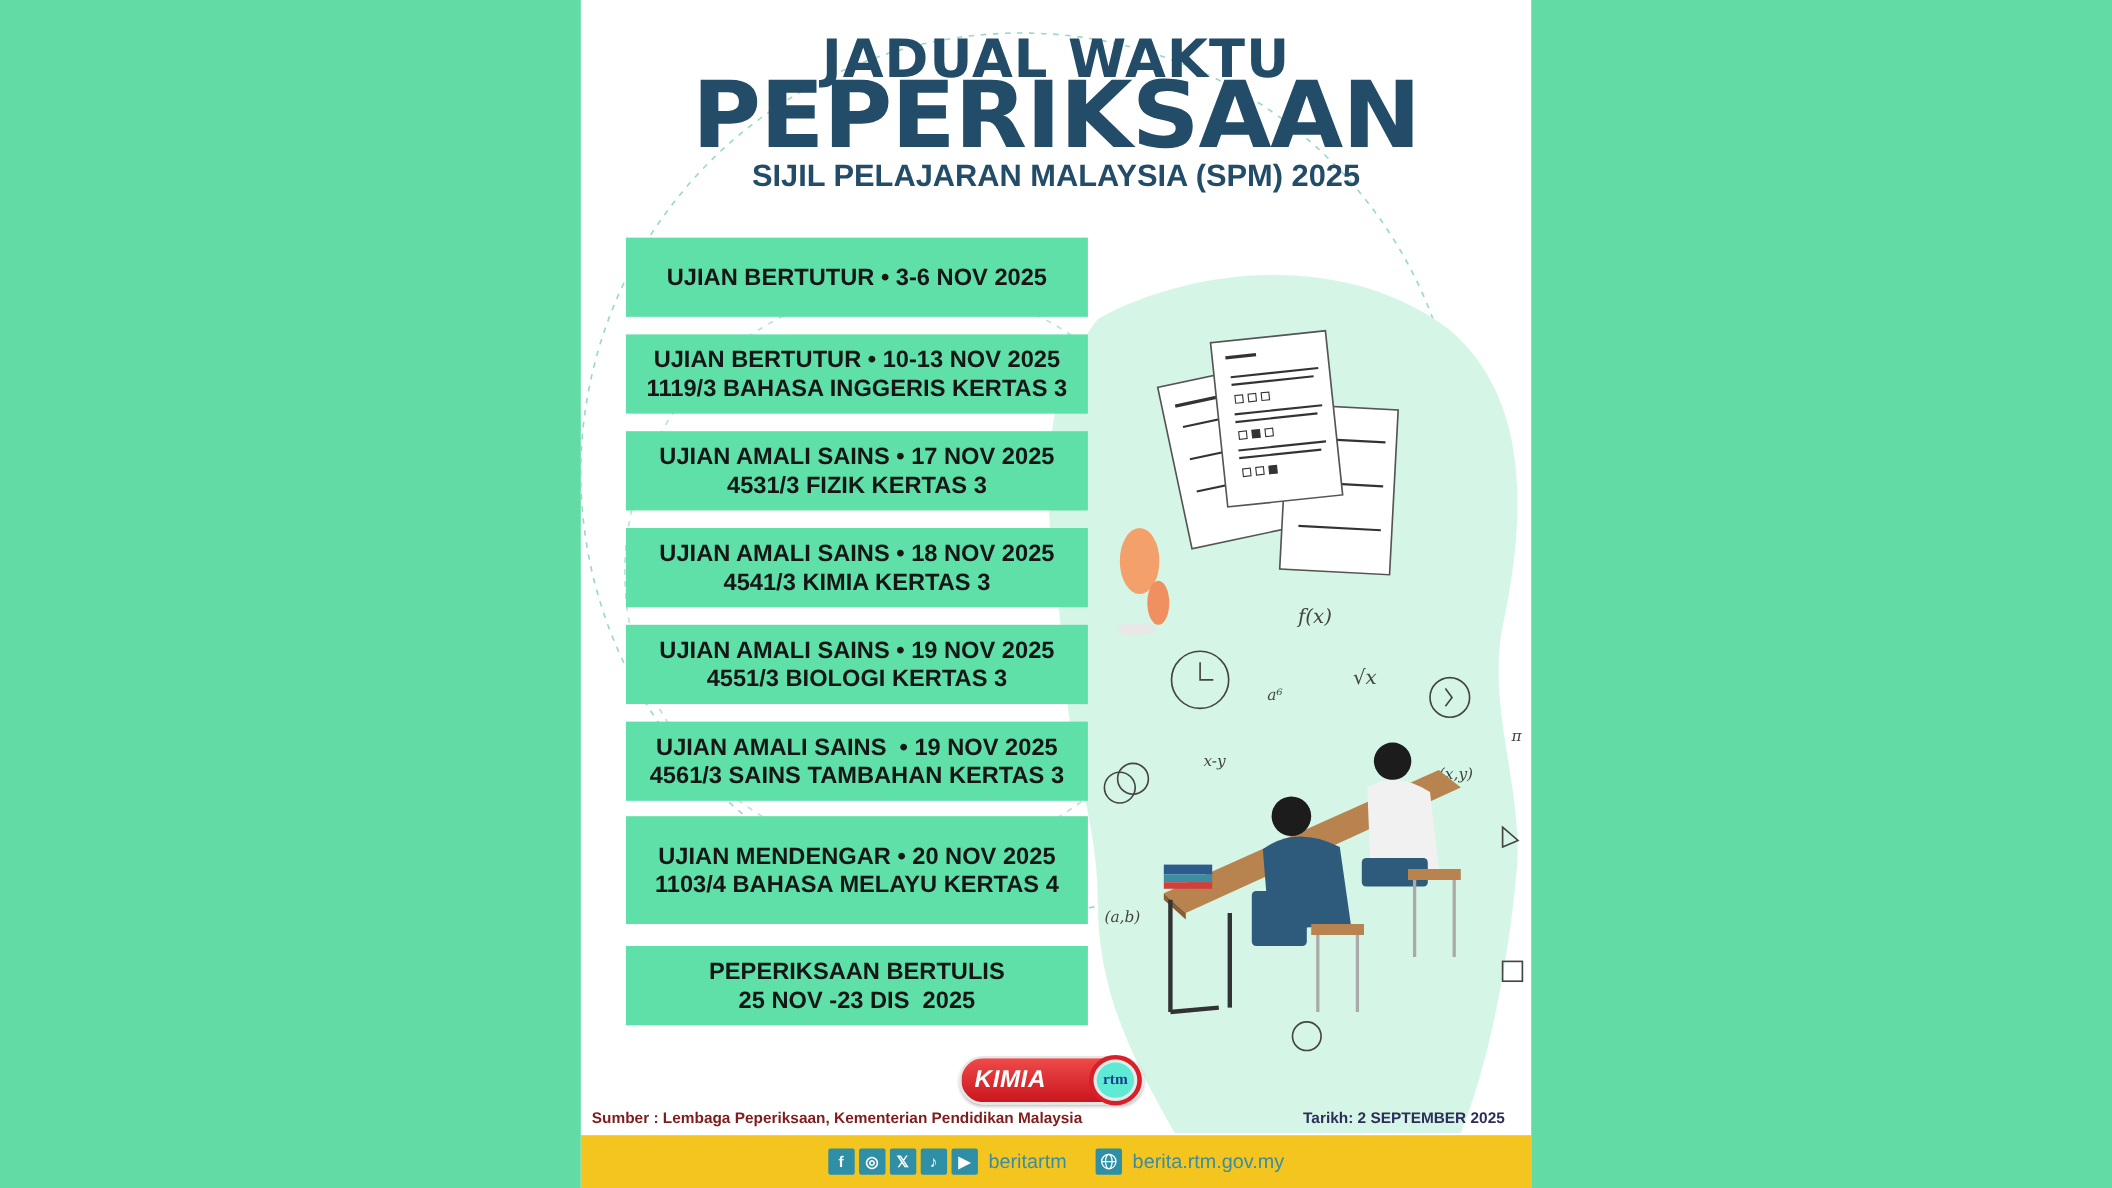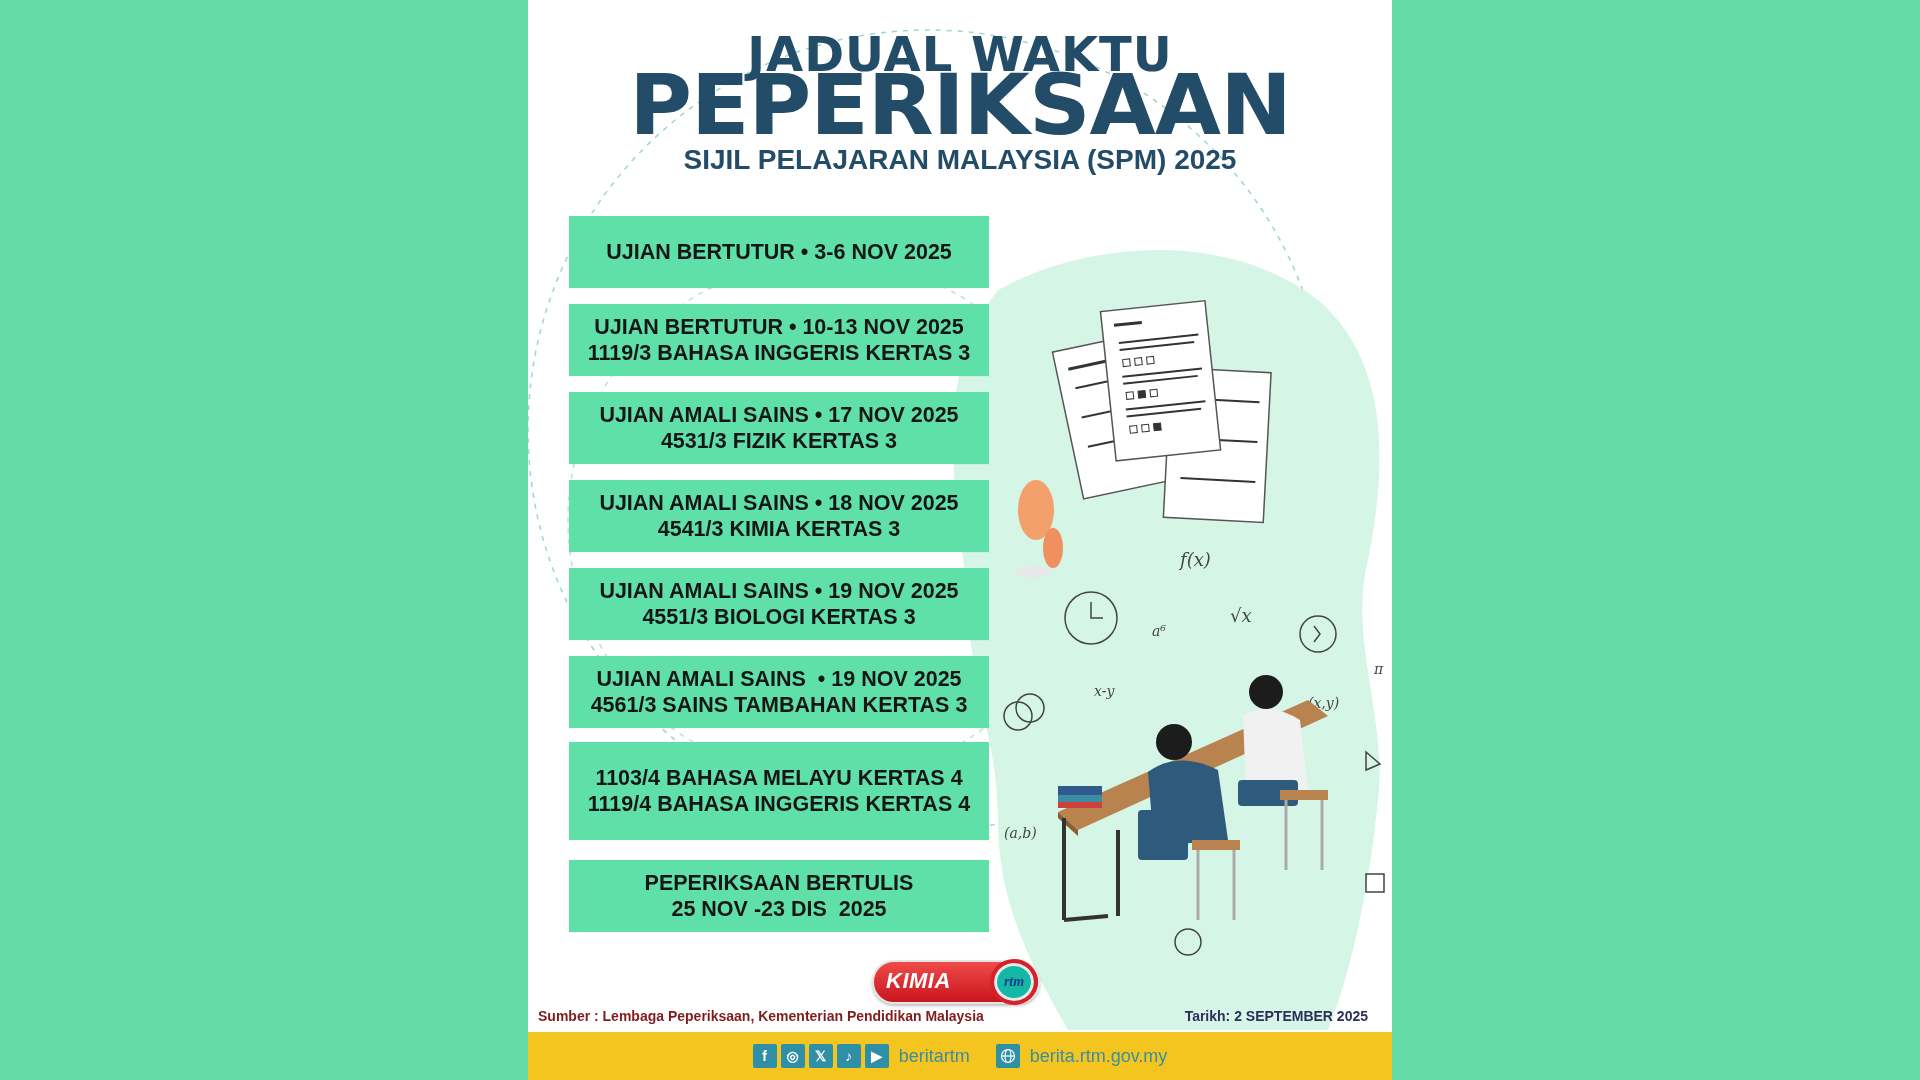--- a/index.html
+++ b/index.html
@@ -71,25 +71,25 @@
     }
     .logo-text {
       position: absolute; left: 14px; top: 10px;
       color: #fff; font-weight: 700; font-style: italic;
       font-size: 22px; font-family: "Liberation Sans", sans-serif;
       letter-spacing: 0.5px;
     }
     .logo-circle {
       position: absolute; left: 118px; top: 1px; width: 48px; height: 46px;
       border-radius: 50%;
-      background: #14b8a6;
+      background: #5eead4;
       border: 4px solid #d9202a;
       box-shadow: inset 0 0 0 3px #e8e8e8;
       display: flex; align-items: center; justify-content: center;
-      color: #1d3d8c; font-style: italic; font-weight: 700;
+      color: #1d3d8c; font-weight: 700;
       font-size: 14px; font-family: "Liberation Serif", serif;
     }
 
     .source {
       position: absolute; left: 10px; top: 1008px;
       font-family: "Liberation Sans", sans-serif;
       font-weight: 700; font-size: 14px; color: #7f1d1d;
     }
     .date {
       position: absolute; right: 24px; top: 1008px;
@@ -241,22 +241,22 @@
     </div>
     <div class="item" style="top:352px;height:72px;">
       <span>UJIAN AMALI SAINS • 19 NOV 2025</span>
       <span>4551/3 BIOLOGI KERTAS 3</span>
     </div>
     <div class="item" style="top:440px;height:72px;">
       <span>UJIAN AMALI SAINS  • 19 NOV 2025</span>
       <span>4561/3 SAINS TAMBAHAN KERTAS 3</span>
     </div>
     <div class="item" style="top:526px;height:98px;">
+      <span>UJIAN MENDENGAR • 20 NOV 2025</span>
       <span>1103/4 BAHASA MELAYU KERTAS 4</span>
-      <span>1119/4 BAHASA INGGERIS KERTAS 4</span>
     </div>
     <div class="item" style="top:644px;height:72px;">
       <span>PEPERIKSAAN BERTULIS</span>
       <span>25 NOV -23 DIS  2025</span>
     </div>
   </div>
 
   <div class="logo">
     <div class="logo-pill"></div>
     <div class="logo-text">KIMIA</div>

